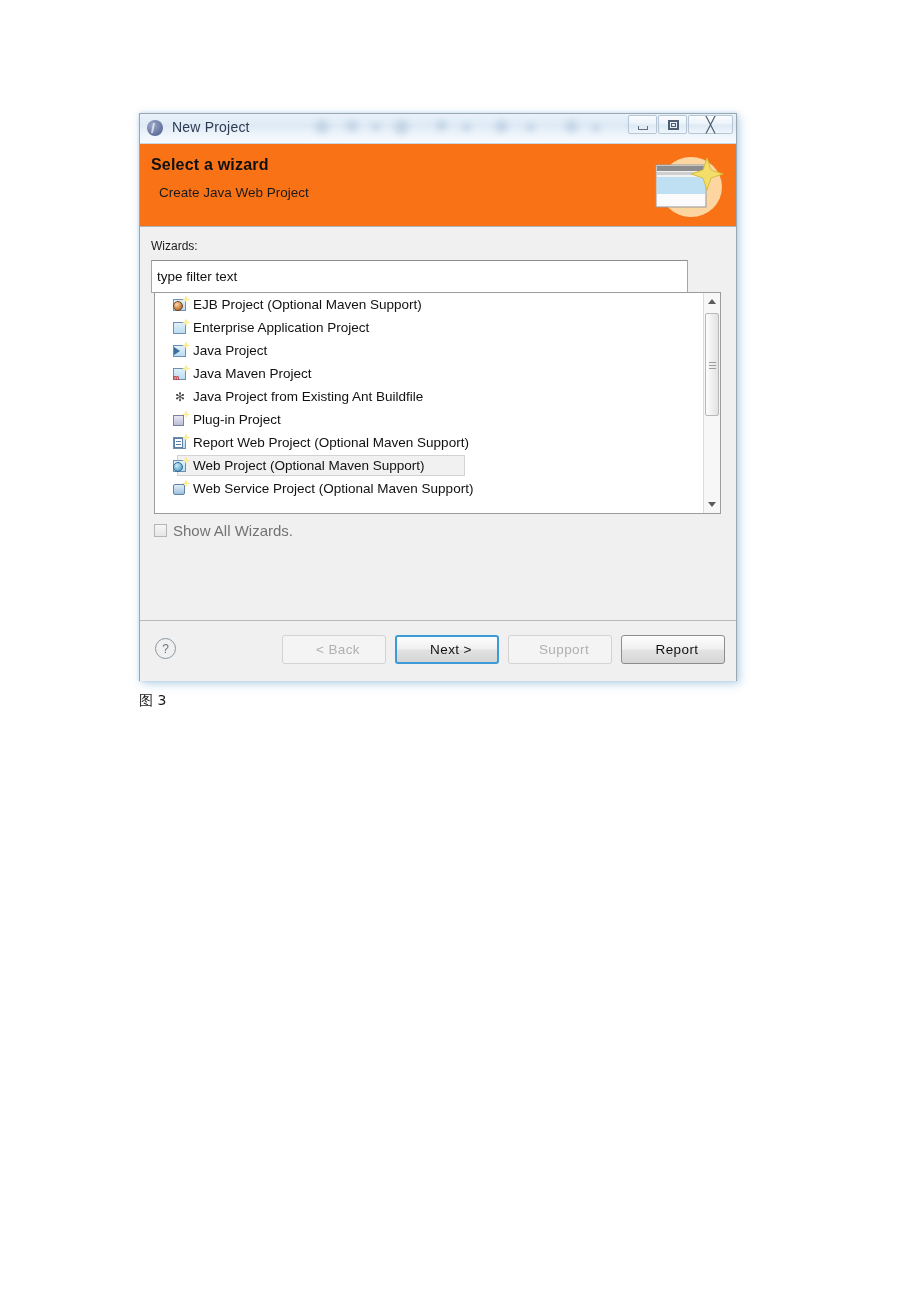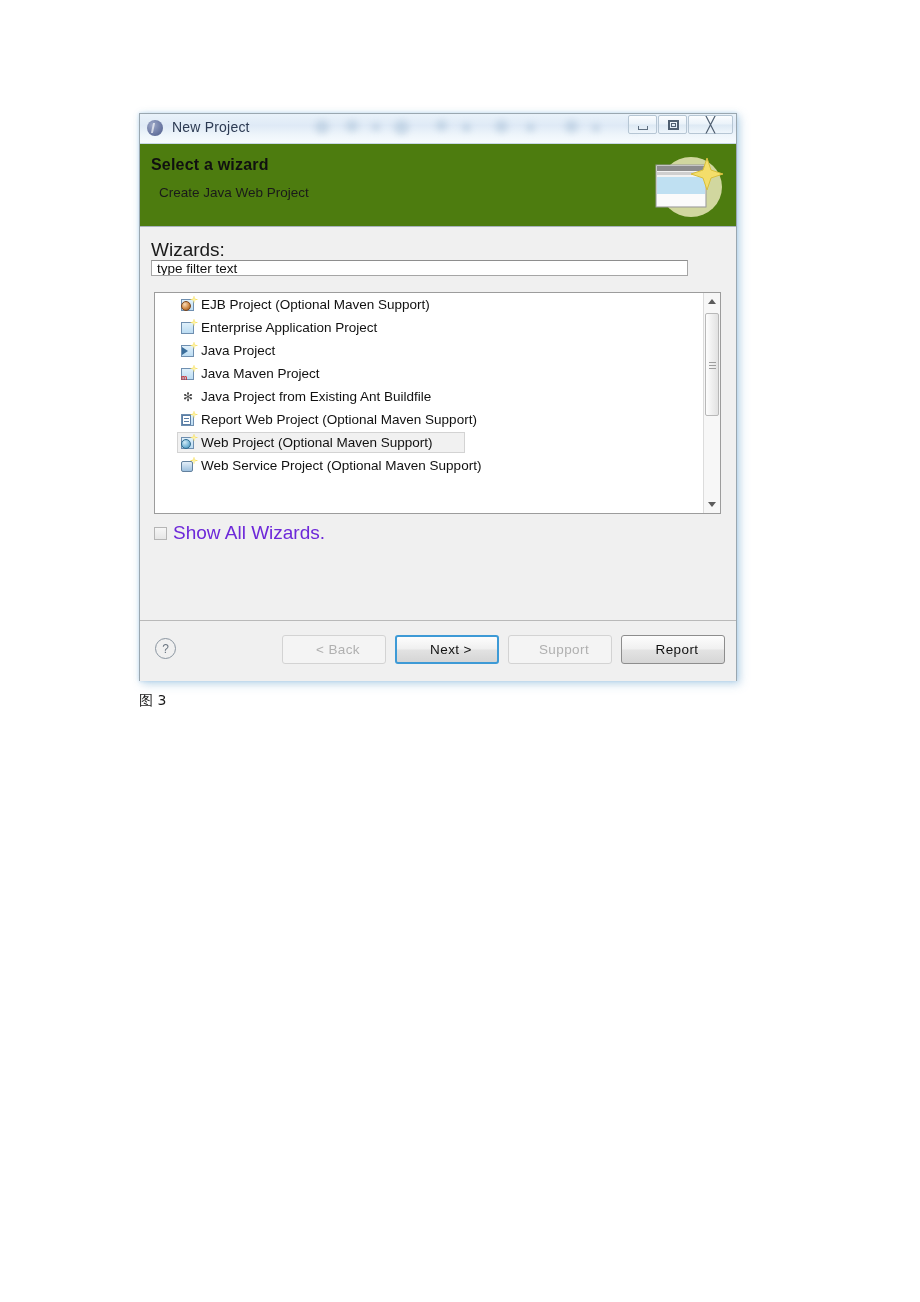--- a/index.html
+++ b/index.html
@@ -131,21 +131,21 @@
     display: flex;
     align-items: center;
     justify-content: center;
     font-family: "DejaVu Sans", sans-serif;
   }
 
   
   .header {
     position: relative;
     height: 82px;
-    background: #4d7c0f;
+    background: #f97316;
     border-bottom: 1px solid #a8b3bd;
   }
   .header-title {
     position: absolute;
     left: 11px;
     top: 12px;
     font-size: 16px;
     font-weight: bold;
     color: #101010;
     letter-spacing: 0.2px;
@@ -168,29 +168,29 @@
   
   .body {
     position: relative;
     height: 393px;
     background: #f0f0f0;
   }
   .wizards-label {
     position: absolute;
     left: 11px;
     top: 12px;
-    font-size: 19px;
+    font-size: 12px;
     color: #1a1a1a;
   }
   .filter-input {
     position: absolute;
     left: 11px;
     top: 33px;
     width: 537px;
-    height: 16px;
+    height: 33px;
     box-sizing: border-box;
     background: #ffffff;
     border: 1px solid #a6a6a6;
     border-top-color: #8e8e8e;
     font-family: "Liberation Sans", sans-serif;
     font-size: 13.5px;
     color: #111111;
     padding: 2px 5px;
     outline: none;
   }
@@ -211,21 +211,21 @@
     left: 0;
     top: 0;
     right: 17px;
     bottom: 0;
     overflow: hidden;
   }
   .list-row {
     height: 23px;
     display: flex;
     align-items: center;
-    padding-left: 26px;
+    padding-left: 18px;
     box-sizing: border-box;
     position: relative;
   }
   .list-row .rowlabel {
     font-size: 13.5px;
     color: #111111;
     white-space: nowrap;
     padding-left: 4px;
   }
   .list-row.selected .selbox {
@@ -414,22 +414,22 @@
     align-items: center;
   }
   .checkbox {
     width: 13px;
     height: 13px;
     box-sizing: border-box;
     border: 1px solid #b5b5b5;
     background: linear-gradient(to bottom, #f6f6f6 0%, #e6e6e6 100%);
   }
   .checkrow .cklabel {
-    font-size: 19px;
-    color: #6d28d9;
+    font-size: 15px;
+    color: #737373;
     margin-left: 6px;
   }
 
   
   .footer {
     position: relative;
     height: 60px;
     background: #f0f0f0;
     border-top: 1px solid #b9b9b9;
   }
@@ -586,20 +586,27 @@
           <span class="rowlabel">Java Maven Project</span>
         </div>
 
         <div class="list-row">
           <span class="ricon">
             <span class="ic-ant">✻</span>
           </span>
           <span class="rowlabel">Java Project from Existing Ant Buildfile</span>
         </div>
 
+        <div class="list-row">
+          <span class="ricon">
+            <span class="ic-plugin"></span>
+              <span class="ic-spark"></span>
+          </span>
+          <span class="rowlabel">Plug-in Project</span>
+        </div>
 
         <div class="list-row">
           <span class="ricon">
             <span class="ic-base"></span>
               <span class="ic-doc"></span>
               <span class="ic-spark"></span>
           </span>
           <span class="rowlabel">Report Web Project (Optional Maven Support)</span>
         </div>
 

